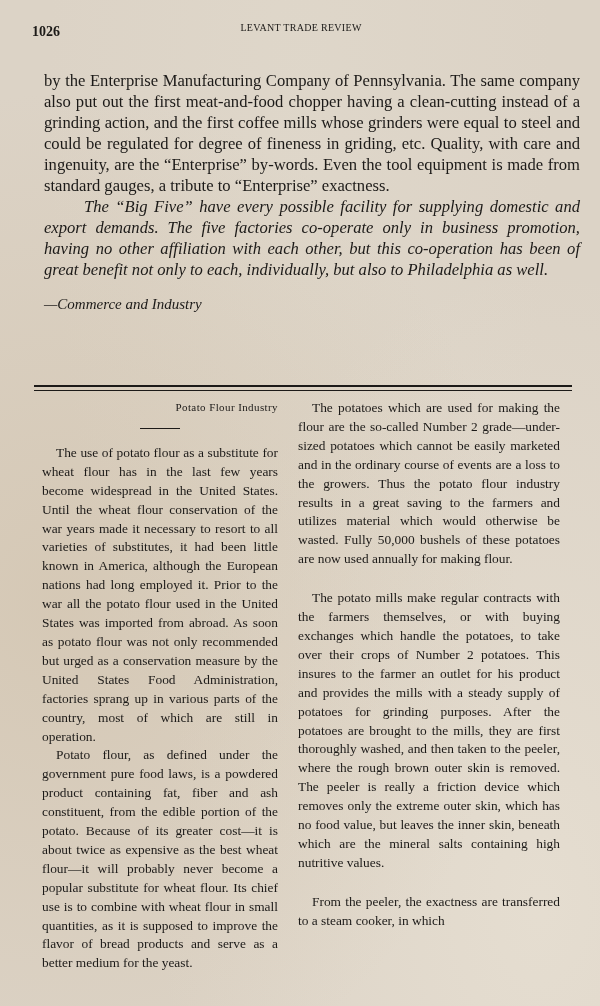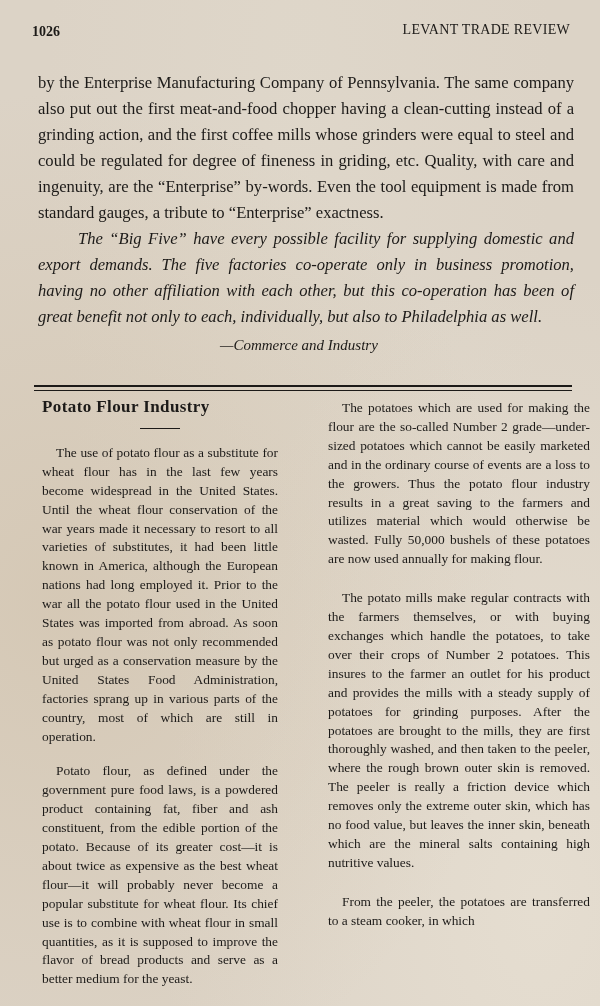--- a/index.html
+++ b/index.html
@@ -14,49 +14,49 @@
     font-family: "Liberation Serif", "DejaVu Serif", serif;
     position: relative;
   }
   .page { position: absolute; left: 0; top: 0; width: 600px; height: 1006px; }
 
   .running-head {
     position: absolute; top: 22px; left: 32px; right: 30px; height: 20px;
     font-size: 15px;
   }
   .page-number { position: absolute; left: 0; top: 2px; font-weight: bold; font-size: 14px; }
-  .journal-title { position: absolute; left: 0; right: 0; text-align: right; letter-spacing: 0.3px; font-size: 14px; }
+  .journal-title { position: absolute; left: 0; right: 0; text-align: center; letter-spacing: 0.3px; font-size: 10px; }
 
   .top-article {
-    position: absolute; top: 70px; left: 38px; width: 536px;
-    font-size: 16.6px; line-height: 26px; text-align: justify;
+    position: absolute; top: 70px; left: 44px; width: 536px;
+    font-size: 16.6px; line-height: 21px; text-align: justify;
   }
   .top-article p { margin: 0; }
   .top-article p.indent { text-indent: 40px; font-style: italic; }
   .attribution {
-    text-align: center; font-style: italic; font-size: 15px; margin-top: 2px; padding-right: 14px;
+    text-align: left; font-style: italic; font-size: 15px; margin-top: 14px; padding-right: 14px;
   }
 
   .rule-double {
     position: absolute; top: 385px; left: 34px; width: 538px; height: 6px;
     border-top: 2px solid #1c1a18; border-bottom: 1.5px solid #1c1a18; box-sizing: border-box;
   }
 
   .col {
     position: absolute; top: 398px;
     font-size: 13.4px; line-height: 18.9px; text-align: justify;
   }
   .col p { margin: 0; text-indent: 14px; }
   .col-left { left: 42px; width: 236px; }
-  .col-right { left: 328px; width: 262px; top: 399px; }
+  .col-right { left: 298px; width: 262px; top: 399px; }
   .col-right p + p { margin-top: 20px; }
-  .col-left p + p { margin-top: 16px; }
+  .col-left p + p { margin-top: 0; }
 
   .article-title {
-    text-align: left; font-weight: bold; font-size: 17px; letter-spacing: 0.4px;
+    text-align: right; font-weight: normal; font-size: 11px; letter-spacing: 0.4px;
     margin: 2px 0 0 0; text-indent: 0 !important;
   }
   .title-rule {
     width: 40px; height: 0; border-top: 1.5px solid #1c1a18; margin: 11px auto 15px auto;
   }
 </style>
 </head>
 <body>
 
 <div class="page">
@@ -77,16 +77,16 @@
   <div class="col col-left">
     <p class="article-title">Potato Flour Industry</p>
     <div class="title-rule"></div>
     <p>The use of potato flour as a substitute for wheat flour has in the last few years become widespread in the United States. Until the wheat flour conservation of the war years made it necessary to resort to all varieties of substitutes, it had been little known in America, although the European nations had long employed it. Prior to the war all the potato flour used in the United States was imported from abroad. As soon as potato flour was not only recommended but urged as a conservation measure by the United States Food Administration, factories sprang up in various parts of the country, most of which are still in operation.</p>
     <p>Potato flour, as defined under the government pure food laws, is a powdered product containing fat, fiber and ash constituent, from the edible portion of the potato. Because of its greater cost—it is about twice as expensive as the best wheat flour—it will probably never become a popular substitute for wheat flour. Its chief use is to combine with wheat flour in small quantities, as it is supposed to improve the flavor of bread products and serve as a better medium for the yeast.</p>
   </div>
 
   <div class="col col-right">
     <p>The potatoes which are used for making the flour are the so-called Number 2 grade—under-sized potatoes which cannot be easily marketed and in the ordinary course of events are a loss to the growers. Thus the potato flour industry results in a great saving to the farmers and utilizes material which would otherwise be wasted. Fully 50,000 bushels of these potatoes are now used annually for making flour.</p>
     <p>The potato mills make regular contracts with the farmers themselves, or with buying exchanges which handle the potatoes, to take over their crops of Number 2 potatoes. This insures to the farmer an outlet for his product and provides the mills with a steady supply of potatoes for grinding purposes. After the potatoes are brought to the mills, they are first thoroughly washed, and then taken to the peeler, where the rough brown outer skin is removed. The peeler is really a friction device which removes only the extreme outer skin, which has no food value, but leaves the inner skin, beneath which are the mineral salts containing high nutritive values.</p>
-    <p>From the peeler, the potatoes are transferred to a steam cooker, in which</p>
+    <p>From the peeler, the exactness are transferred to a steam cooker, in which</p>
   </div>
 
 </div>
 
 </body></html>

